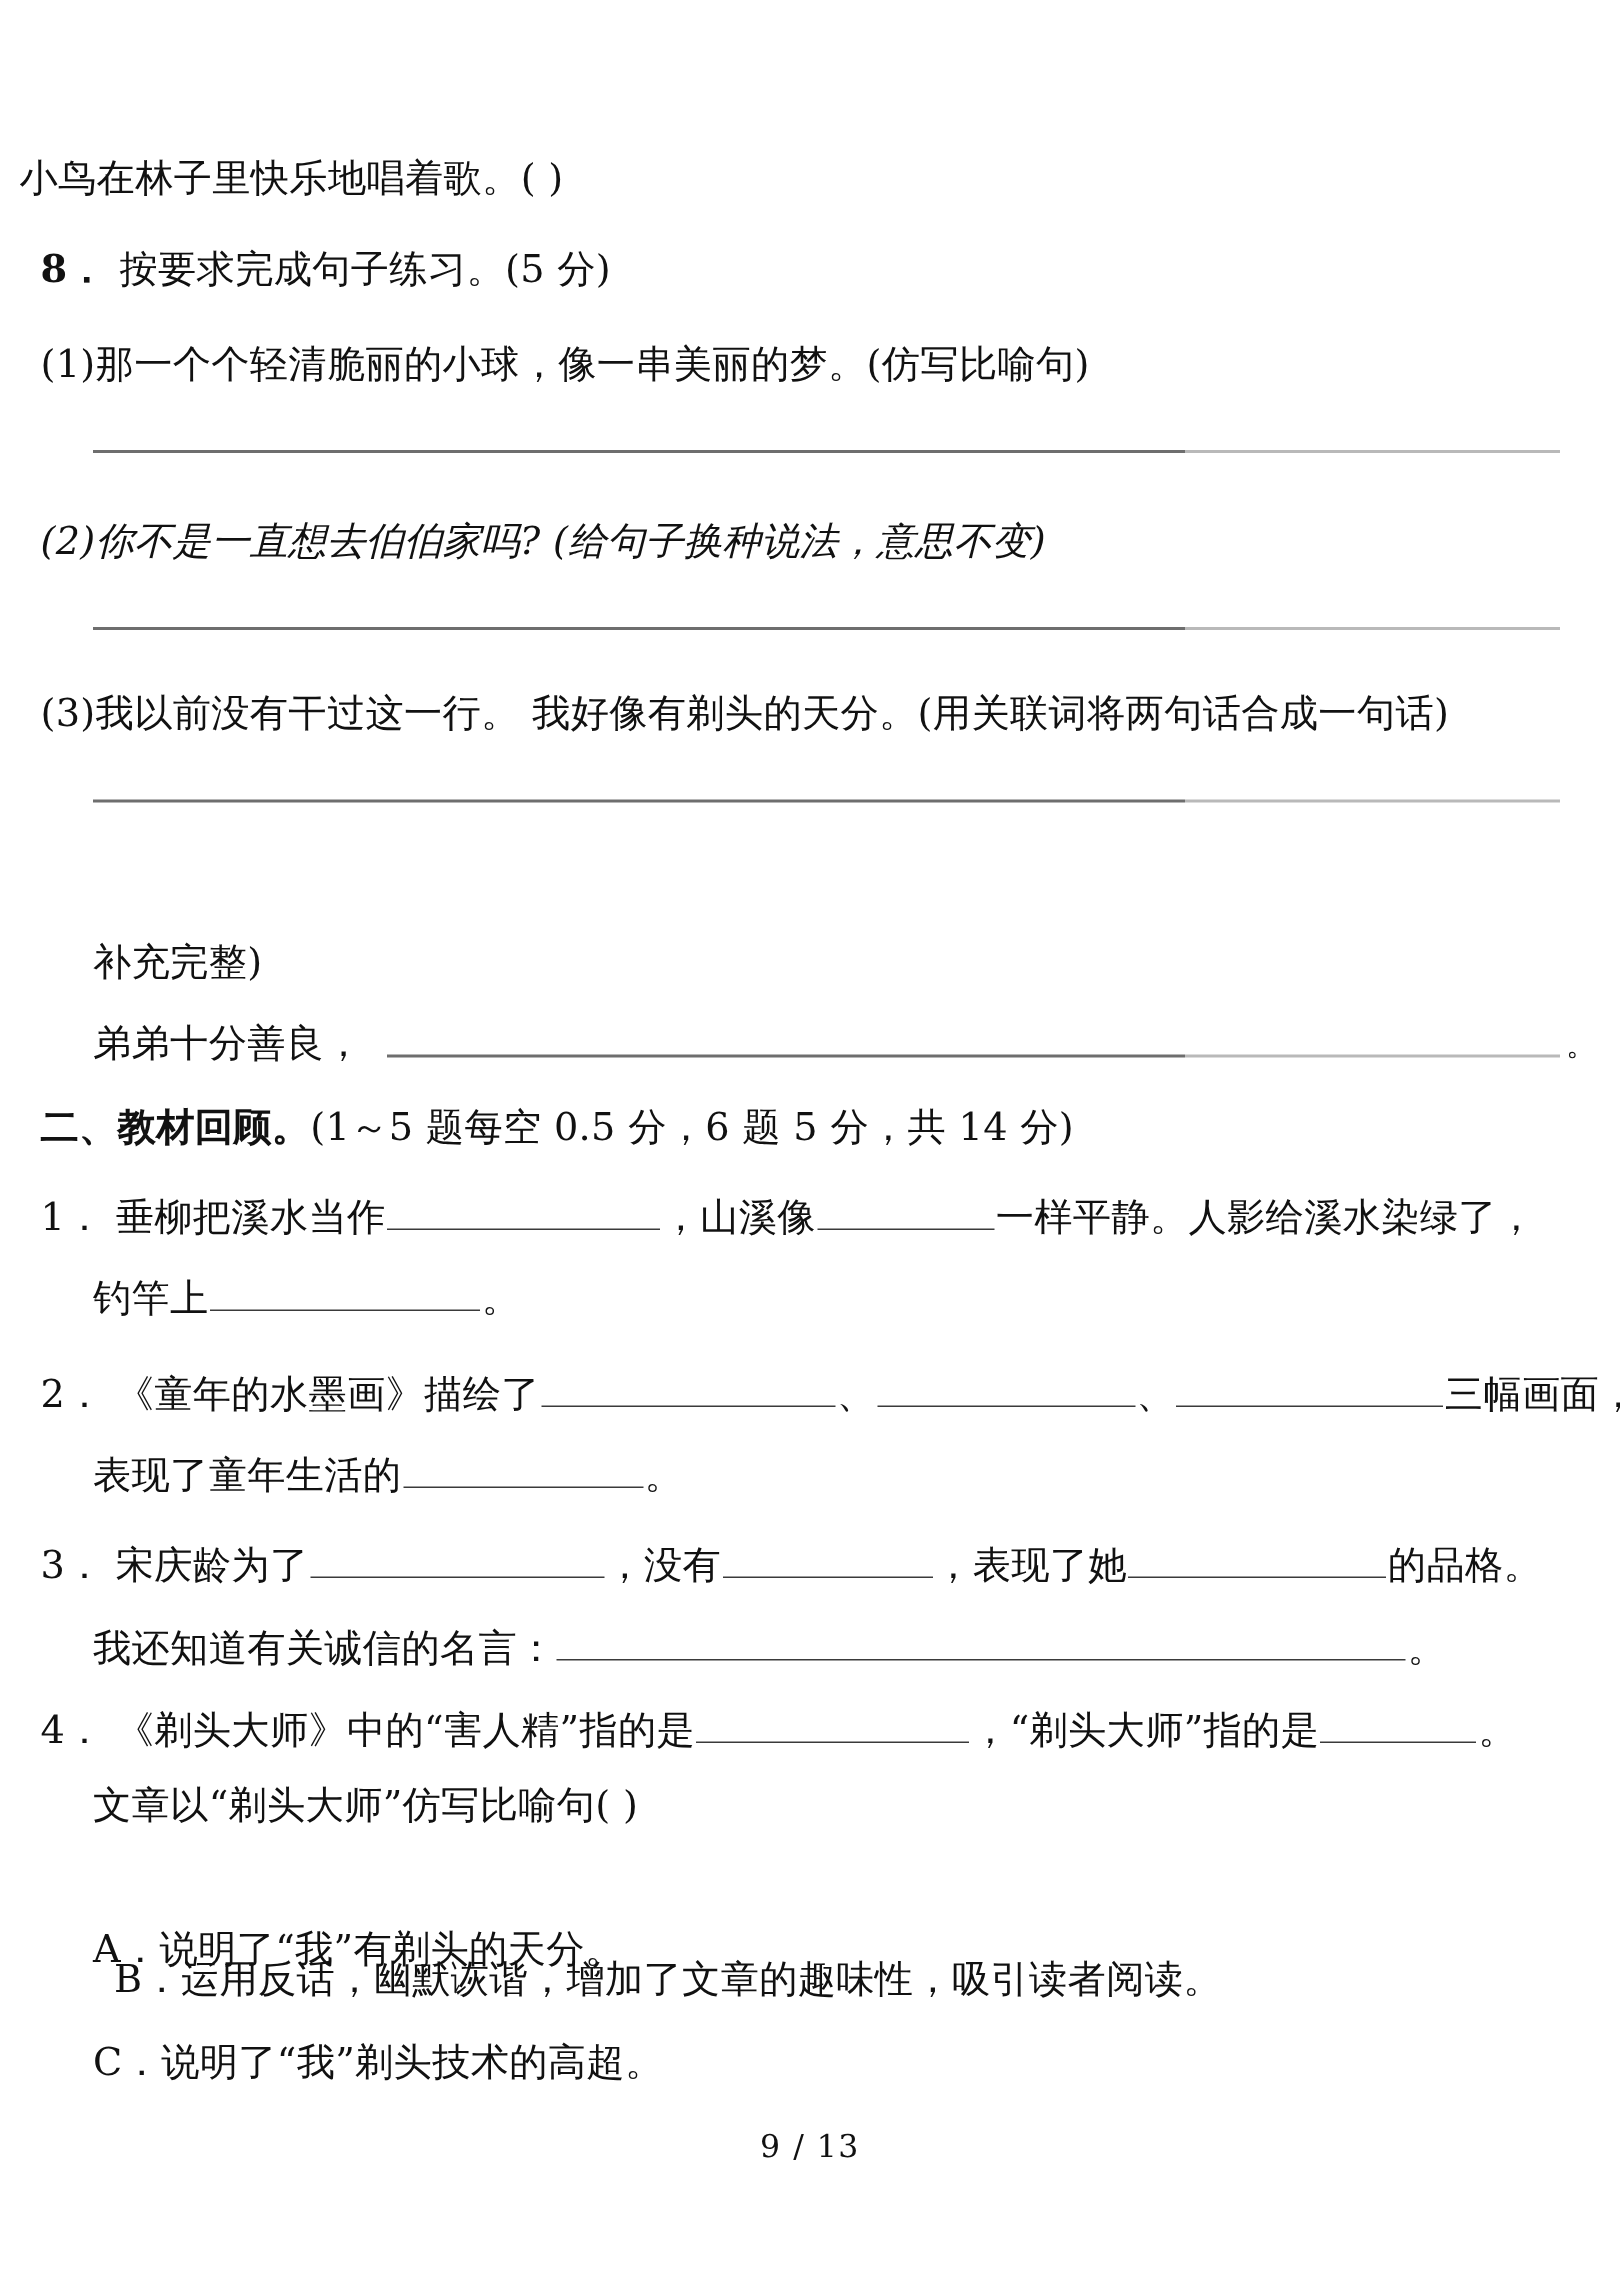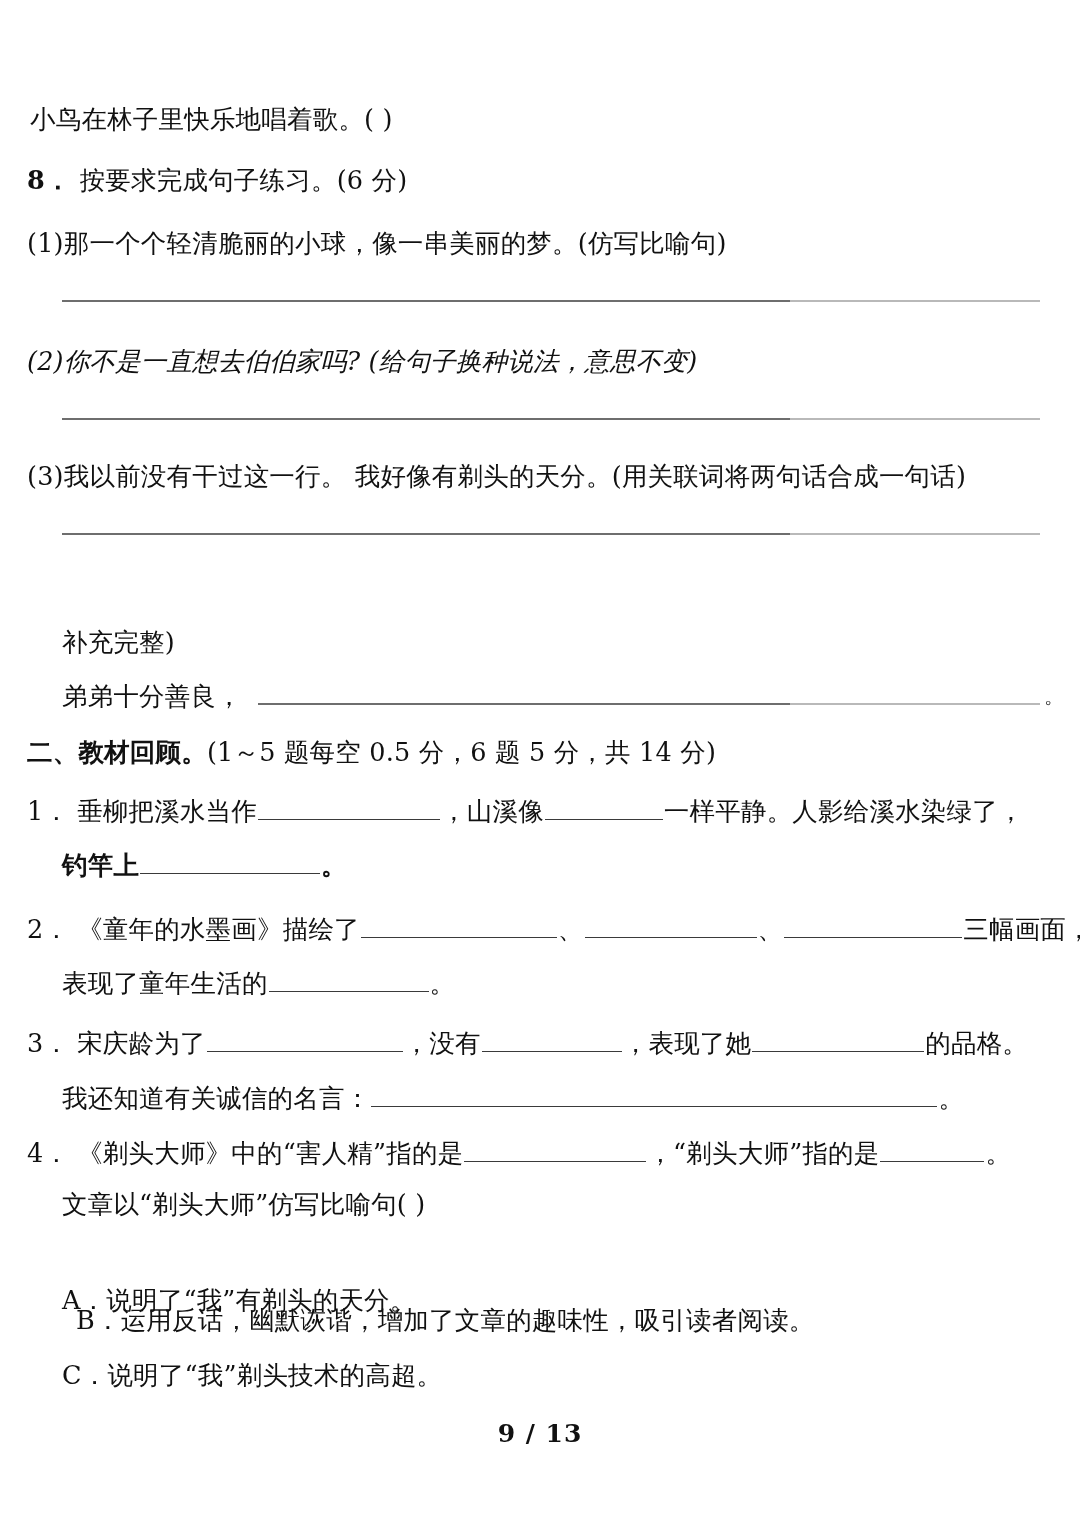--- a/index.html
+++ b/index.html
@@ -72,37 +72,37 @@
   .period-mark {
     position: absolute;
     font-size: 25.5px;
     line-height: 1;
   }
 
   .footer {
     position: absolute;
     width: 100%;
     text-align: center;
-    font-size: 25px;
-    font-weight: bold;
+    font-size: 21px;
+    font-weight: normal;
     font-family: "DejaVu Serif", "Liberation Serif", serif;
     letter-spacing: 1px;
   }
 </style>
 </head>
 <body>
 
 <div class="page">
 
-  <div class="line" style="left:30px; top:107px;">
+  <div class="line" style="left:13px; top:107px;">
     <span>小鸟在林子里快乐地唱着歌。(      )</span>
   </div>
 
   <div class="line" style="left:27px; top:168px;">
-    <span class="num">8．</span><span style="display:inline-block;width:9px;"></span><span>按要求完成句子练习。(6 分)</span>
+    <span class="num">8．</span><span style="display:inline-block;width:9px;"></span><span>按要求完成句子练习。(5 分)</span>
   </div>
 
   <div class="line" style="left:27px; top:231px;">
     <span>(1)</span><span>那一个个轻清脆丽的小球，像一串美丽的梦。(仿写比喻句)</span>
   </div>
   <div class="rule" style="left:62px; top:300px; width:978px;">
     <div class="seg-dark" style="width:728px;"></div>
     <div class="seg-light" style="left:728px; width:250px;"></div>
   </div>
 
@@ -134,21 +134,21 @@
   </div>
   <div class="period-mark" style="left:1044px; top:686px; font-size:20px;">。</div>
 
   <div class="line" style="left:27px; top:740px;">
     <span class="bold">二、教材回顾。</span><span>(1～5 题每空 0.5 分，6 题 5 分，共 14 分)</span>
   </div>
 
   <div class="line" style="left:27px; top:795px;">
     <span class="num num-reg">1．</span><span style="display:inline-block;width:8px;"></span><span>垂柳把溪水当作</span><span class="blank" style="width:182px;"></span><span>，山溪像</span><span class="blank" style="width:118px;"></span><span>一样平静。人影给溪水染绿了，</span>
   </div>
-  <div class="line" style="left:62px; top:849px;font-weight:bold;">
+  <div class="line" style="left:62px; top:849px;">
     <span>钓竿上</span><span class="blank" style="width:180px;"></span><span>。</span>
   </div>
 
   <div class="line" style="left:27px; top:913px;">
     <span class="num num-reg">2．</span><span style="display:inline-block;width:8px;"></span><span>《童年的水墨画》描绘了</span><span class="blank" style="width:196px;"></span><span>、</span><span class="blank" style="width:172px;"></span><span>、</span><span class="blank" style="width:178px;"></span><span>三幅画面，</span>
   </div>
   <div class="line" style="left:62px; top:967px;">
     <span>表现了童年生活的</span><span class="blank" style="width:160px;"></span><span>。</span>
   </div>
 

